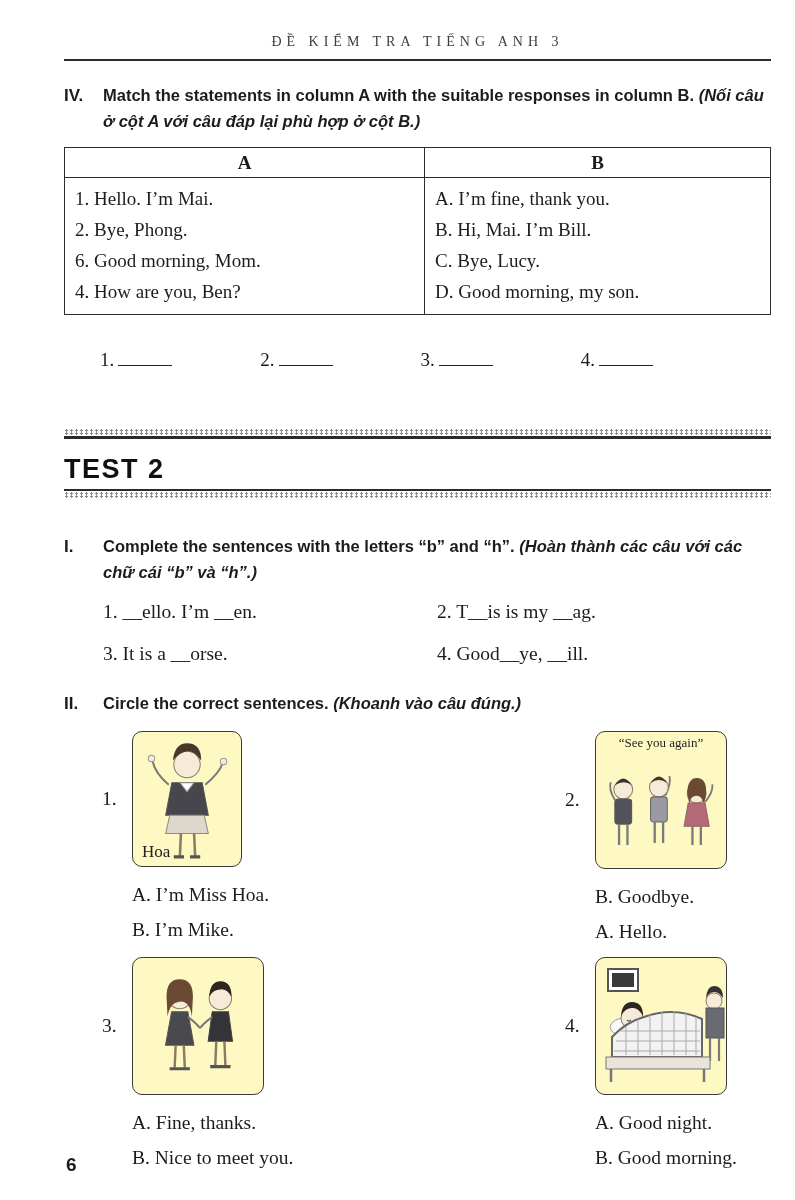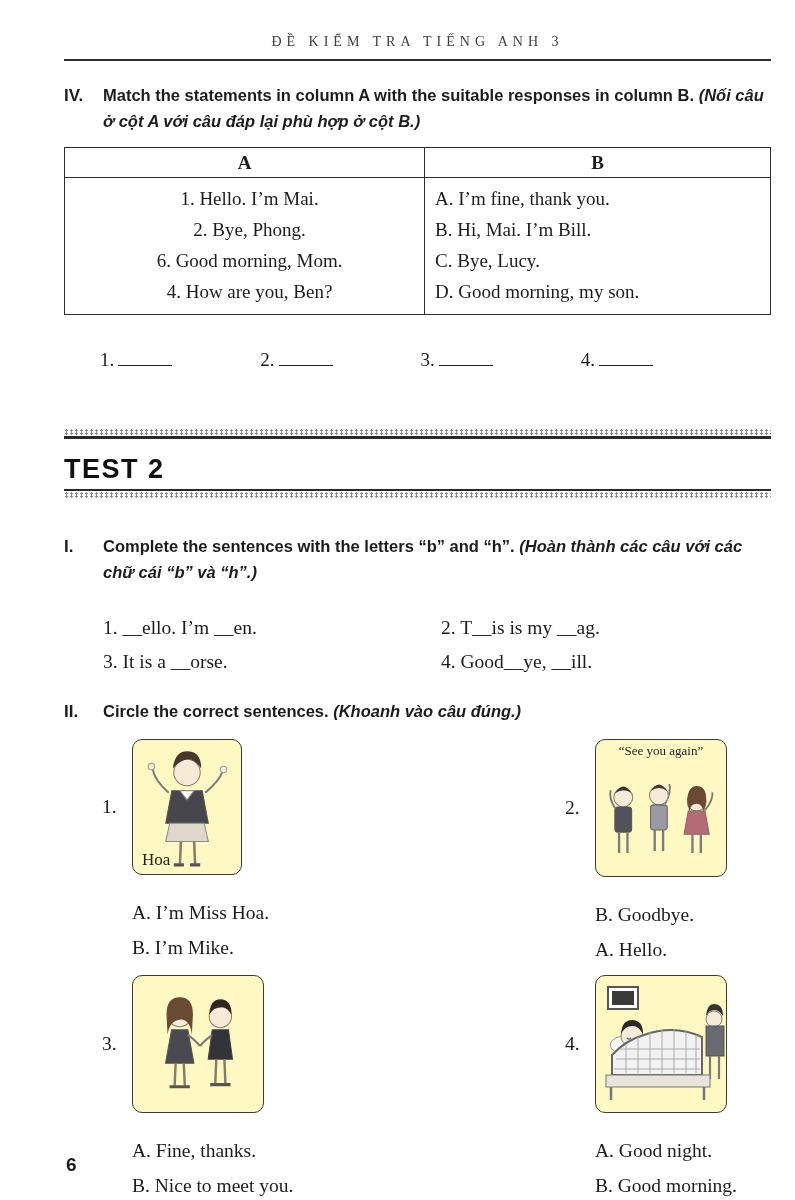--- a/index.html
+++ b/index.html
@@ -37,21 +37,21 @@
     width:707px; border-collapse:collapse; margin-top:13px;
     font-size:19px;
   }
   .match-table th {
     border:1.6px solid #2c2c2c; font-weight:bold; text-align:center;
     height:30px; font-size:19px;
   }
   .match-table td {
     border:1.6px solid #2c2c2c; vertical-align:top; padding:5px 0 7px 10px;
   }
-  .match-table td.col-a { width:51%;text-align:center; }
+  .match-table td.col-a { width:51%; }
   .cell-line { line-height:31px; white-space:nowrap; }
 
   
   .answers {
     display:flex; justify-content:space-between;
     padding:0 118px 0 36px; margin-top:32px; font-size:19px;
   }
   .blank {
     display:inline-block; width:54px; border-bottom:1.7px solid #222;
     height:19px; margin-left:4px;
@@ -67,23 +67,22 @@
   .solid { height:2.5px; background:#2a2a2a; margin:1px 0; }
   .test2-title {
     text-align:left; font-family:"Liberation Sans", sans-serif;
     font-weight:bold; font-size:27px; letter-spacing:1.5px;
     padding:14px 0 3px 0; color:#111;
   }
 
   
   .fill-grid {
     display:grid; grid-template-columns:1fr 1fr;
-    padding-left:39px; margin-top:30px; row-gap:16px; width:707px;
+    padding-left:39px; margin-top:14px; row-gap:16px; width:707px;
     font-size:19.5px;
-    gap:8px;
   }
   .fill-item { line-height:26px; }
 
   
   .pic-grid { display:grid; grid-template-columns:353px 354px; width:707px; margin-top:14px; }
   .pic-cell.left  { padding-left:38px; }
   .pic-cell.right { padding-left:148px; }
   .pic-row { display:flex; align-items:center; }
   .pic-num { flex:0 0 22px; font-size:19.5px; margin-right:8px; }
   .pic-box {
@@ -92,21 +91,21 @@
   }
   .pic-box.narrow { width:110px; height:136px; }
   .pic-box svg { position:absolute; left:0; top:0; width:100%; height:100%; }
   .pic-caption-bl {
     position:absolute; left:9px; bottom:4px; font-size:17px; color:#222;
   }
   .pic-caption-top {
     position:absolute; top:3px; left:0; right:0; text-align:center;
     font-size:13px; color:#222;
   }
-  .pic-options { margin-left:30px; margin-top:20px; font-size:19.5px; }
+  .pic-options { margin-left:30px; margin-top:10px; font-size:19.5px; }
   .pic-options .opt { line-height:35px; white-space:nowrap; }
   .row2 { margin-top:8px; }
 
   
   .page-number {
     position:absolute; left:66px; bottom:24px;
     font-family:"Liberation Sans", sans-serif; font-weight:bold; font-size:19px;
   }
 </style>
 </head>

